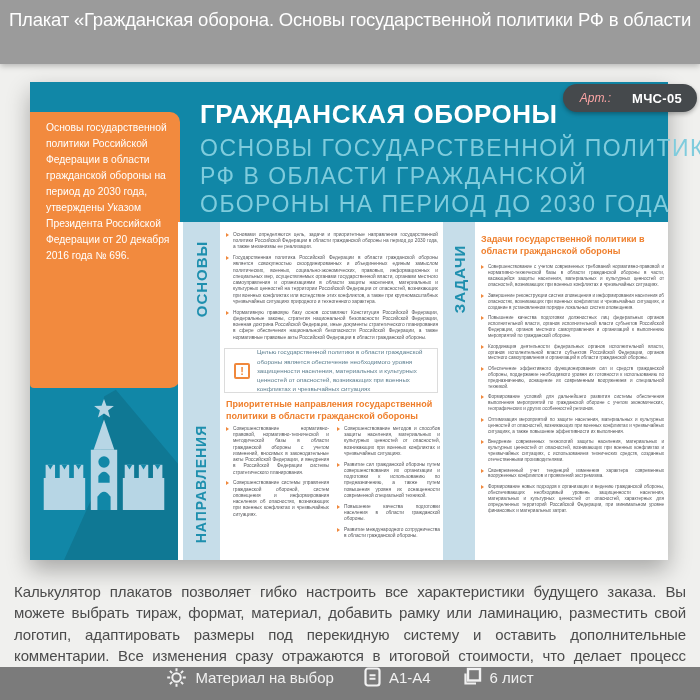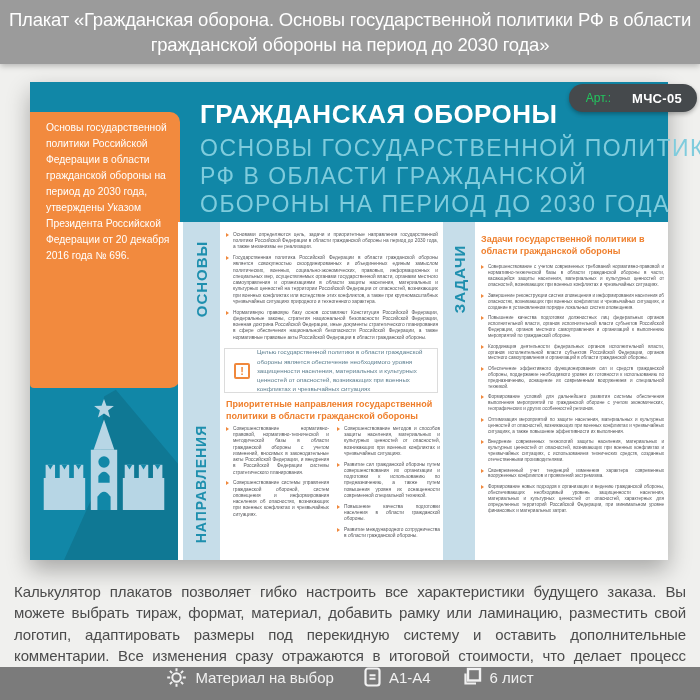--- a/index.html
+++ b/index.html
@@ -11,21 +11,21 @@
   .header { position:absolute; left:0; top:0; width:700px; height:64px;
             background:#9b9b9b; color:#fff; text-align:center;
             padding-top:7px; box-shadow:0 2px 6px rgba(0,0,0,.25); z-index:4;}
   .header .line { font-size:18.5px; line-height:25px; letter-spacing:-.2px; font-weight:500; }
 
   
   .badge { position:absolute; top:84px; right:3px; height:28px; z-index:8;
            background:#45494c; border-radius:14px; color:#fff;
            display:flex; align-items:center; padding:0 15px 0 17px; gap:5px;
            box-shadow:0 2px 4px rgba(0,0,0,.3); }
-  .badge .lbl { font-size:12px; color:#22c55e; }
+  .badge .lbl { font-size:12px; color:#fca5a5;font-style:italic; }
   .badge .val { font-size:13px; font-weight:bold; letter-spacing:.3px;margin-left:16px; }
 
   
   .card { position:absolute; left:30px; top:82px; width:638px; height:478px;
           background:#1187a7; box-shadow:0 10px 22px rgba(0,0,0,.3); z-index:5; }
 
   .poster-title { position:absolute; left:170px; top:17px; color:#fff;
                   font-size:26px; font-weight:bold; letter-spacing:.5px; white-space:nowrap; }
   .poster-subtitle { position:absolute; left:170px; top:52px; }
   .poster-subtitle .sline { font-size:23px; line-height:28px; color:#7fccdd;
@@ -90,21 +90,20 @@
   .fitem { display:flex; align-items:center; gap:8px; color:#f1f1f1; font-size:15px; }
   .fitem svg { display:block; }
 </style>
 </head>
 <body>
 
 <div class="stage">
 
   <div class="header">
     <div class="line">Плакат «Гражданская оборона. Основы государственной политики РФ в области</div>
-    <div class="line">гражданской обороны на период до 2030 года»</div>
   </div>
 
   <div class="badge">
     <span class="lbl">Арт.:</span>
     <span class="val">МЧС-05</span>
   </div>
 
   <div class="card">
 
     <div class="poster-title">ГРАЖДАНСКАЯ ОБОРОНЫ</div>

